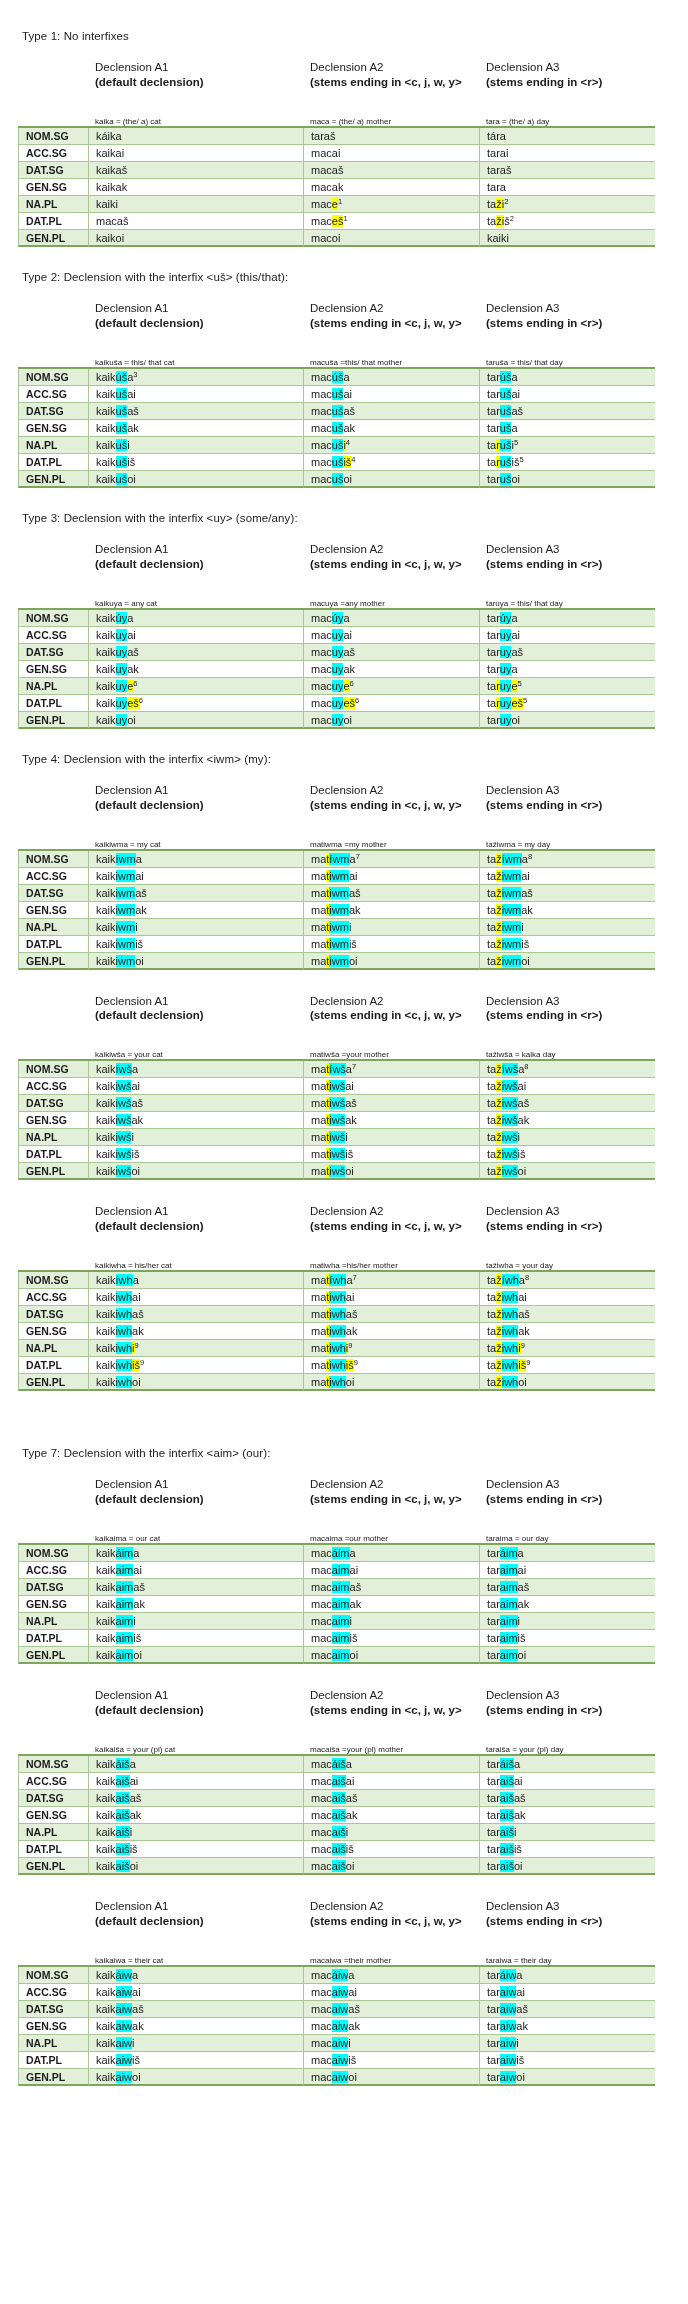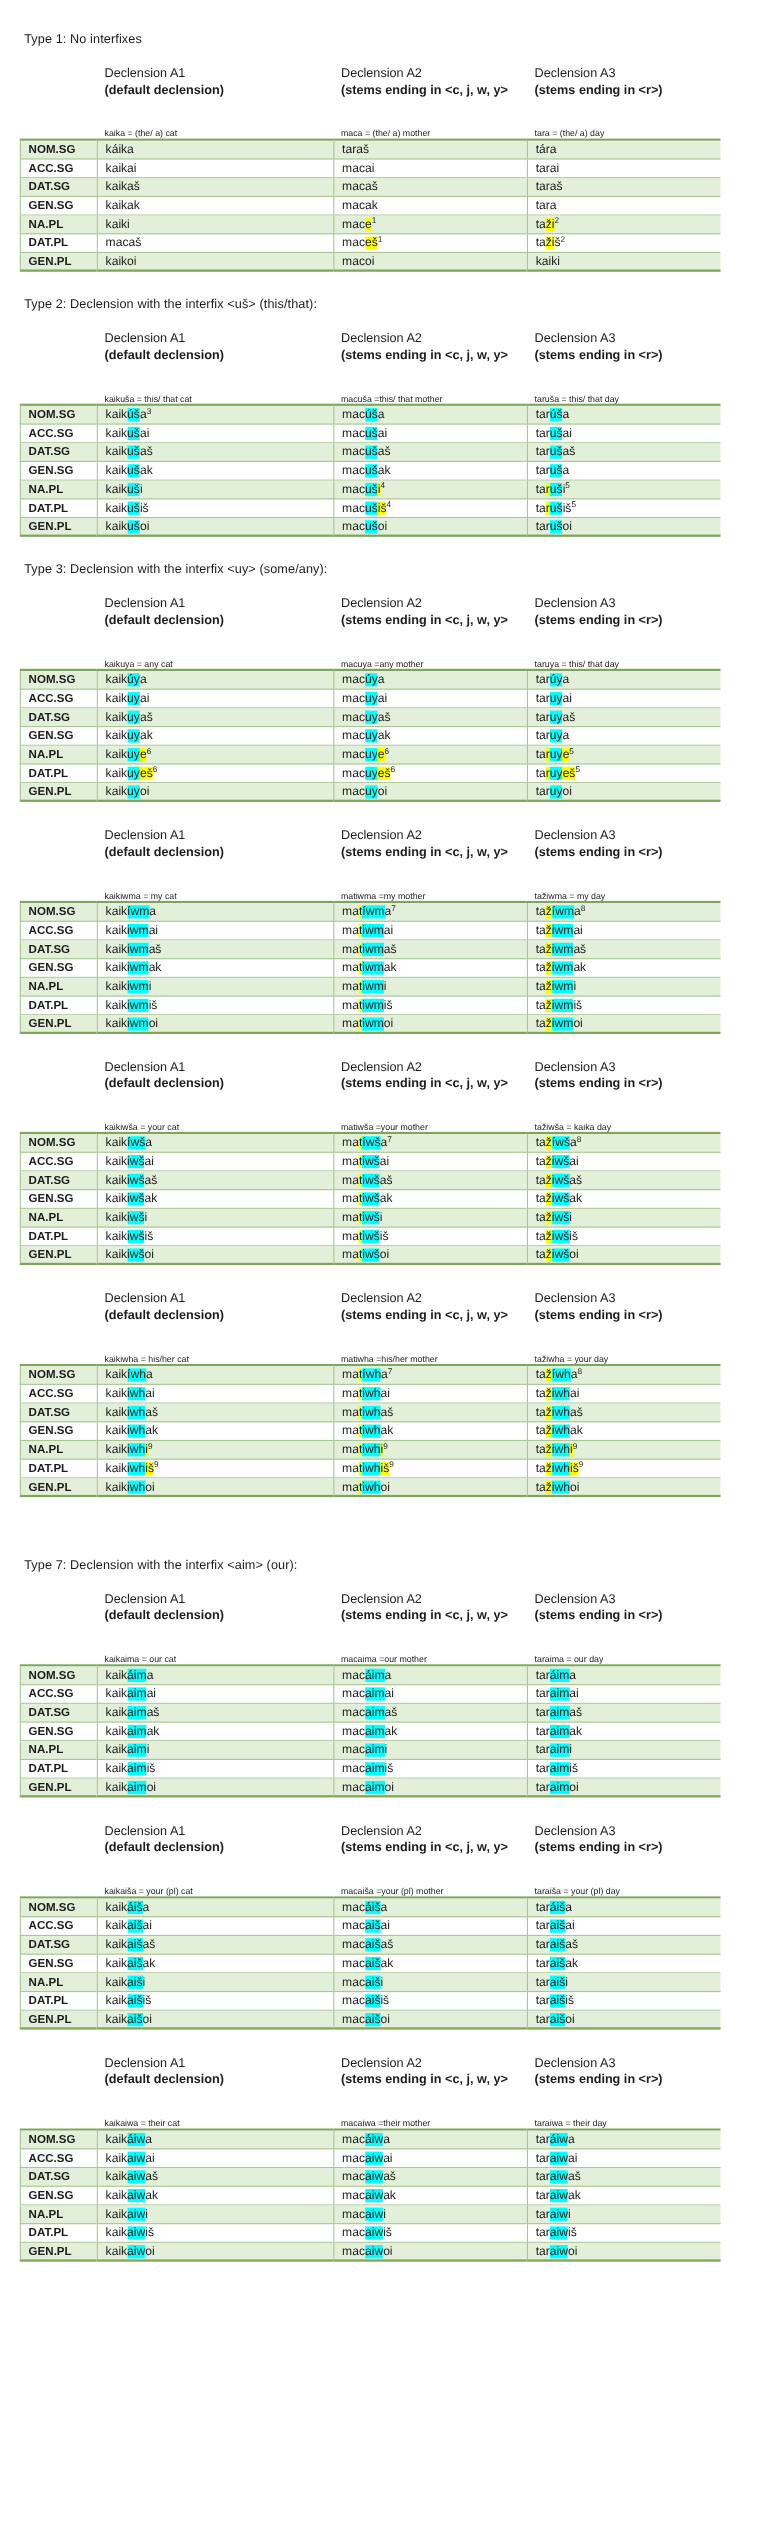--- a/index.html
+++ b/index.html
@@ -186,20 +186,21 @@
         <div class="cell word"><span>kaik</span><span class="hl-c">uy</span><span class="hl-y">eš</span><span class="sup">6</span></div>
         <div class="cell word"><span>mac</span><span class="hl-c">uy</span><span class="hl-y">eš</span><span class="sup">6</span></div>
         <div class="cell word"><span>ta</span><span class="hl-y">r</span><span class="hl-c">uy</span><span class="hl-y">eš</span><span class="sup">5</span></div>
         <div class="cell lab band last">GEN.PL</div>
         <div class="cell word band last"><span>kaik</span><span class="hl-c">uy</span><span>oi</span></div>
         <div class="cell word band last"><span>mac</span><span class="hl-c">uy</span><span>oi</span></div>
         <div class="cell word band last"><span>tar</span><span class="hl-c">uy</span><span>oi</span></div>
       </div>
     </section>
     <section class="section">
+      <div class="sec-title">Type 4: Declension with the interfix &lt;iwm&gt; (my):</div>
       <div class="grid header-grid">
         <div class="hcell"></div>
         <div class="hcell">
           <div class="h1">Declension A1</div>
           <div class="h2">(default declension)</div>
         </div>
         <div class="hcell">
           <div class="h1">Declension A2</div>
           <div class="h2">(stems ending in &lt;c, j, w, y&gt;</div>
         </div>

